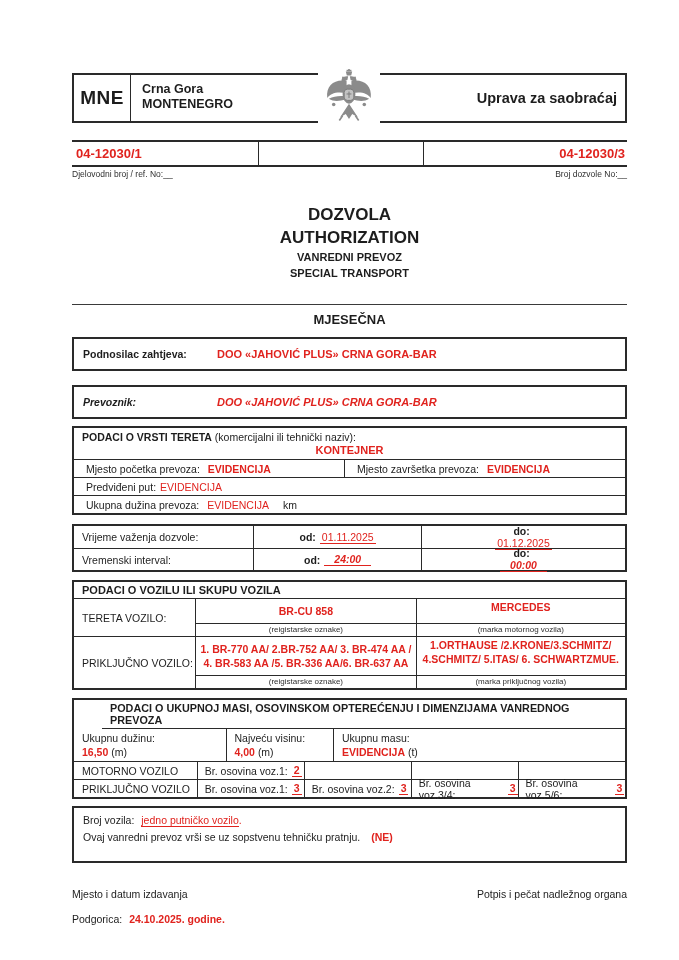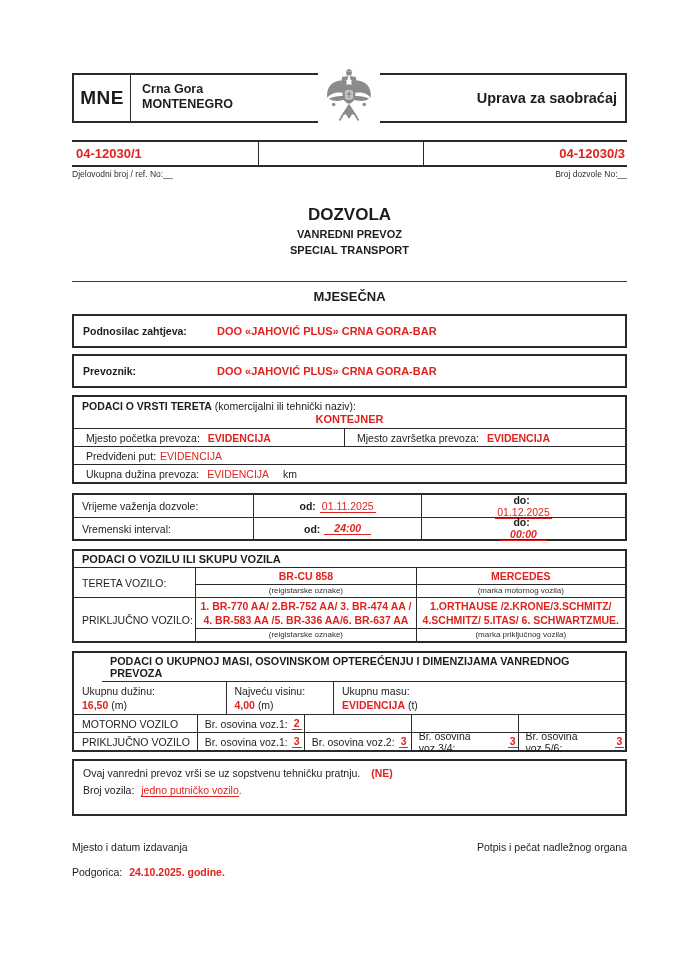--- a/index.html
+++ b/index.html
@@ -34,21 +34,21 @@
   .title-l1, .title-l2 { font-size:17px; font-weight:bold; line-height:23px; }
   .title-l3, .title-l4 { font-size:11px; font-weight:bold; line-height:16px; }
   .rule { border-top:1.5px solid #3a3a3a; margin-top:23px; }
   .period { text-align:center; font-weight:bold; font-size:13px; margin-top:7px; }
 
   
   .party-box { height:34px; display:flex; align-items:center; padding-left:9px; }
   .party-label { width:134px; font-weight:bold; }
   .party-value { font-weight:bold; font-size:11px; }
   .applicant { margin-top:10px; }
-  .carrier { margin-top:6px; }
+  .carrier { margin-top:14px;font-style:italic; }
 
   
   .cargo-box { margin-top:7px; }
   .cargo-title-row { padding:3px 8px 1px 8px; border-bottom:1px solid #2a2a2a; }
   .cargo-name { text-align:center; font-weight:bold; font-size:11px; padding:1px 0 2px 0; }
   .cargo-row { display:flex; border-bottom:1px solid #2a2a2a; }
   .cargo-row:last-child { border-bottom:none; }
   .cargo-cell { padding:2px 12px; height:17px; display:flex; align-items:center; }
   .cargo-c1 { width:49%; }
   .cargo-c2 { width:51%; border-left:1px solid #2a2a2a; }
@@ -64,21 +64,21 @@
   .val-cell { display:flex; align-items:center; justify-content:center; }
   .uline { border-bottom:1.3px solid var(--red,#e0231e); padding:0 10px; font-weight:bold;font-style:italic; }
   .uline-thin { border-bottom:1.3px solid var(--red,#e0231e); padding:0 2px; }
 
   
   .veh-box { margin-top:8px; }
   .veh-title { font-weight:bold; padding:2px 8px; font-size:11px; }
   .veh-row { display:flex; border-top:1px solid #2a2a2a; }
   .veh-label { width:22%; padding-left:8px; display:flex; align-items:center; font-size:10.5px; }
   .veh-col { width:40%; border-left:1px solid #2a2a2a; display:flex; flex-direction:column; }
-  .veh-col2 { width:38%; }
+  .veh-col2 { width:38%;gap:8px; }
   .veh-val { flex:1; display:flex; flex-direction:column; align-items:center; justify-content:center; font-weight:bold; font-size:10.5px; line-height:14px; padding:1px 2px; text-align:center; }
   .veh-cap { border-top:1px solid #2a2a2a; text-align:center; font-size:8px; color:#2f2f2f; padding:1px 0 2px 0; }
   .row-motor .veh-val { min-height:15px; }
   .row-trailer .veh-val { min-height:29px; }
 
   
   .mass-box { margin-top:8px; }
   .mass-title { font-weight:bold; padding:2px 8px; font-size:10.8px; border-bottom:1px solid #2a2a2a;margin-left:28px; }
   .dim-row { display:flex; }
   .dim-cell { padding:2px 8px; line-height:14px; min-height:30px; }
@@ -144,20 +144,21 @@
     <div class="ref-cell ref-mid"></div>
     <div class="ref-cell ref-right red">04-12030/3</div>
   </div>
   <div class="ref-captions">
     <span>Djelovodni broj / ref. No:__</span>
     <span>Broj dozvole No:__</span>
   </div>
 
   <div class="title-block">
     <div class="title-l1">DOZVOLA</div>
+    <div class="title-l2">AUTHORIZATION</div>
     <div class="title-l3">VANREDNI PREVOZ</div>
     <div class="title-l4">SPECIAL TRANSPORT</div>
   </div>
   <div class="rule"></div>
   <div class="period">MJESEČNA</div>
 
   <div class="party-box box applicant">
     <span class="party-label">Podnosilac zahtjeva:</span>
     <span class="party-value red">DOO «JAHOVIĆ PLUS» CRNA GORA-BAR</span>
   </div>
@@ -298,26 +299,26 @@
       </div>
       <div class="axle-cell axle-c">
         <span>Br. osovina voz.5/6:</span>
         <span class="red axle-val uline-thin">3</span>
       </div>
     </div>
   </div>
 
   <div class="escort-box box">
     <div>
+      <span style="margin-right:4px">Broj vozila:</span>
+      <span class="red uline-thin" style="padding:0">jedno putničko vozilo</span><span class="red">.</span>
+    </div>
+    <div>
       <span>Ovaj vanredni prevoz vrši se uz sopstvenu tehničku pratnju.</span>
       <span class="red ne-gap">(NE)</span>
-    </div>
-    <div>
-      <span style="margin-right:4px">Broj vozila:</span>
-      <span class="red uline-thin" style="padding:0">jedno putničko vozilo</span><span class="red">.</span>
     </div>
   </div>
 
   <div class="footer-row">
     <span>Mjesto i datum izdavanja</span>
     <span>Potpis i pečat nadležnog organa</span>
   </div>
   <div class="place-date">
     <span>Podgorica:</span>
     <span class="red date-val">24.10.2025. godine.</span>

